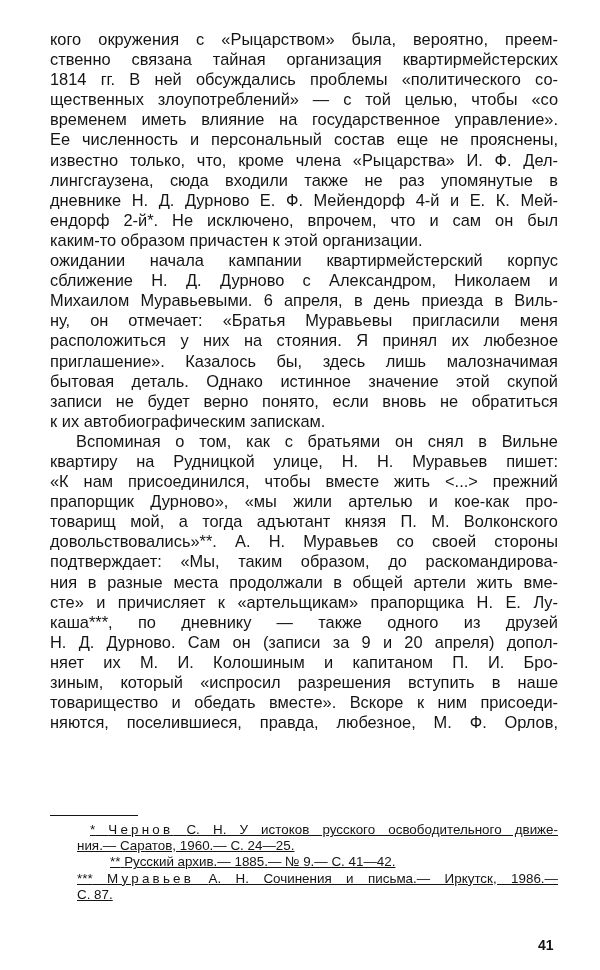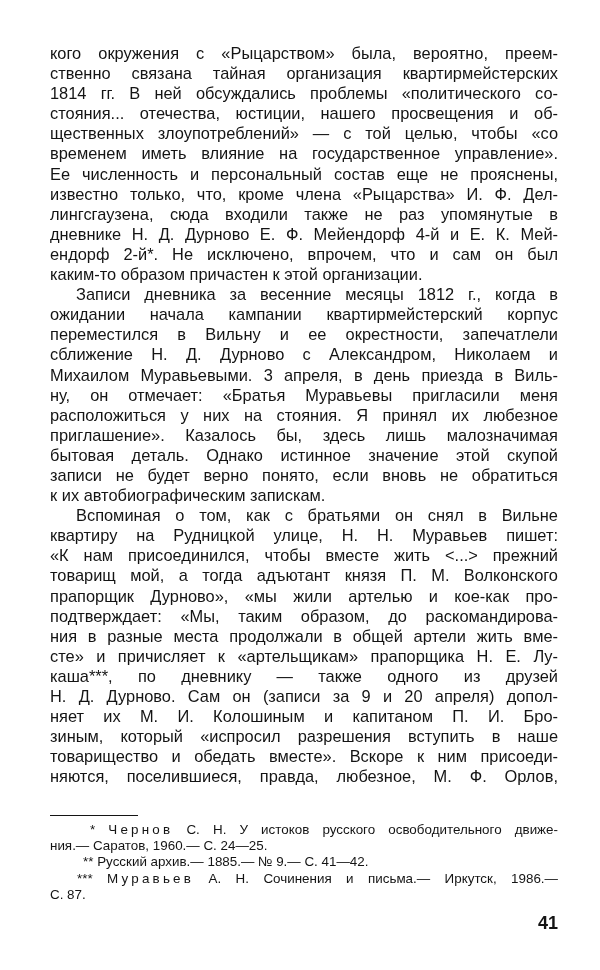--- a/index.html
+++ b/index.html
@@ -1,63 +1,61 @@
 <!DOCTYPE html>
 <html><head>
   <meta charset="utf-8">
   <style>
     html, body { margin: 0; padding: 0; background: #ffffff; }
     body { width: 600px; height: 970px; position: relative; overflow: hidden; color: #141414; }
     .page { position: absolute; left: 50px; top: 29px; width: 508px; }
-    .body-text { font-family: "Liberation Sans Narrow", "Liberation Sans", sans-serif; font-size: 16.4px; line-height: 20.1px; margin-top: 14px; }
+    .body-text { font-family: "Liberation Sans Narrow", "Liberation Sans", sans-serif; font-size: 16.4px; line-height: 20.1px; }
     .line { display: block; white-space: nowrap; text-align: justify; text-align-last: justify; height: 20.1px; }
     .line.last { text-align-last: left; }
     .line.indent { padding-left: 26px; }
     .footnote-rule { position: absolute; left: 50px; top: 815px; width: 88px; height: 0; border-top: 1.3px solid #141414; }
     .footnotes { position: absolute; left: 50px; top: 822px; width: 508px; font-family: "Liberation Sans", sans-serif; font-size: 13.4px; line-height: 16.2px; }
-    .fn-line { display: block; white-space: nowrap; text-align: justify; text-align-last: justify; height: 16.2px; }
-    .fn-line.last { text-align-last: left; }
+    .fn-line { display: block; white-space: nowrap; text-align: justify; text-align-last: justify; height: 16.2px; text-decoration: underline; }
+    .fn-line.last { text-align-last: left; margin-left: 27px; }
     .fn-line.i1 { padding-left: 40px; }
     .fn-line.i2 { padding-left: 33px; }
     .fn-line.i3 { padding-left: 27px; }
     .spaced { letter-spacing: 3.2px; }
-    .page-number { position: absolute; left: 538px; top: 913px; font-family: "Liberation Sans", sans-serif; font-size: 18px; font-weight: bold; }
+    .page-number { position: absolute; left: 538px; top: 937px; font-family: "Liberation Sans", sans-serif; font-size: 14px; font-weight: bold; }
   </style>
 </head>
 <body>
 
 <div class="page body-text" id="body">
     <span class="line">кого окружения с «Рыцарством» была, вероятно, преем-</span>
     <span class="line">ственно связана тайная организация квартирмейстерских</span>
     <span class="line">1814 гг. В ней обсуждались проблемы «политического со-</span>
-    <span class="line">стояния... отечества, юстиции, нашего просвещения и об-</span>
     <span class="line">щественных злоупотреблений» — с той целью, чтобы «со</span>
     <span class="line">временем иметь влияние на государственное управление».</span>
     <span class="line">Ее численность и персональный состав еще не прояснены,</span>
     <span class="line">известно только, что, кроме члена «Рыцарства» И. Ф. Дел-</span>
     <span class="line">лингсгаузена, сюда входили также не раз упомянутые в</span>
     <span class="line">дневнике Н. Д. Дурново Е. Ф. Мейендорф 4-й и Е. К. Мей-</span>
     <span class="line">ендорф 2-й*. Не исключено, впрочем, что и сам он был</span>
     <span class="line last">каким-то образом причастен к этой организации.</span>
-    <span class="line indent">Записи дневника за весенние месяцы 1812 г., когда в</span>
     <span class="line">ожидании начала кампании квартирмейстерский корпус</span>
-    <span class="line">переместился в Вильну и ее окрестности, запечатлели</span>
     <span class="line">сближение Н. Д. Дурново с Александром, Николаем и</span>
-    <span class="line">Михаилом Муравьевыми. 3 апреля, в день приезда в Виль-</span>
+    <span class="line">Михаилом Муравьевыми. 6 апреля, в день приезда в Виль-</span>
     <span class="line">ну, он отмечает: «Братья Муравьевы пригласили меня</span>
     <span class="line">расположиться у них на стояния. Я принял их любезное</span>
     <span class="line">приглашение». Казалось бы, здесь лишь малозначимая</span>
     <span class="line">бытовая деталь. Однако истинное значение этой скупой</span>
     <span class="line">записи не будет верно понято, если вновь не обратиться</span>
     <span class="line last">к их автобиографическим запискам.</span>
     <span class="line indent">Вспоминая о том, как с братьями он снял в Вильне</span>
     <span class="line">квартиру на Рудницкой улице, Н. Н. Муравьев пишет:</span>
     <span class="line">«К нам присоединился, чтобы вместе жить &lt;...&gt; прежний</span>
+    <span class="line">прапорщик Дурново», «мы жили артелью и кое-как про-</span>
     <span class="line">товарищ мой, а тогда адъютант князя П. М. Волконского</span>
-    <span class="line">прапорщик Дурново», «мы жили артелью и кое-как про-</span>
+    <span class="line">довольствовались»**. А. Н. Муравьев со своей стороны</span>
     <span class="line">подтверждает: «Мы, таким образом, до раскомандирова-</span>
     <span class="line">ния в разные места продолжали в общей артели жить вме-</span>
     <span class="line">сте» и причисляет к «артельщикам» прапорщика Н. Е. Лу-</span>
     <span class="line">каша***, по дневнику — также одного из друзей</span>
     <span class="line">Н. Д. Дурново. Сам он (записи за 9 и 20 апреля) допол-</span>
     <span class="line">няет их М. И. Колошиным и капитаном П. И. Бро-</span>
     <span class="line">зиным, который «испросил разрешения вступить в наше</span>
     <span class="line">товарищество и обедать вместе». Вскоре к ним присоеди-</span>
     <span class="line">няются, поселившиеся, правда, любезное, М. Ф. Орлов,</span>
   </div>

